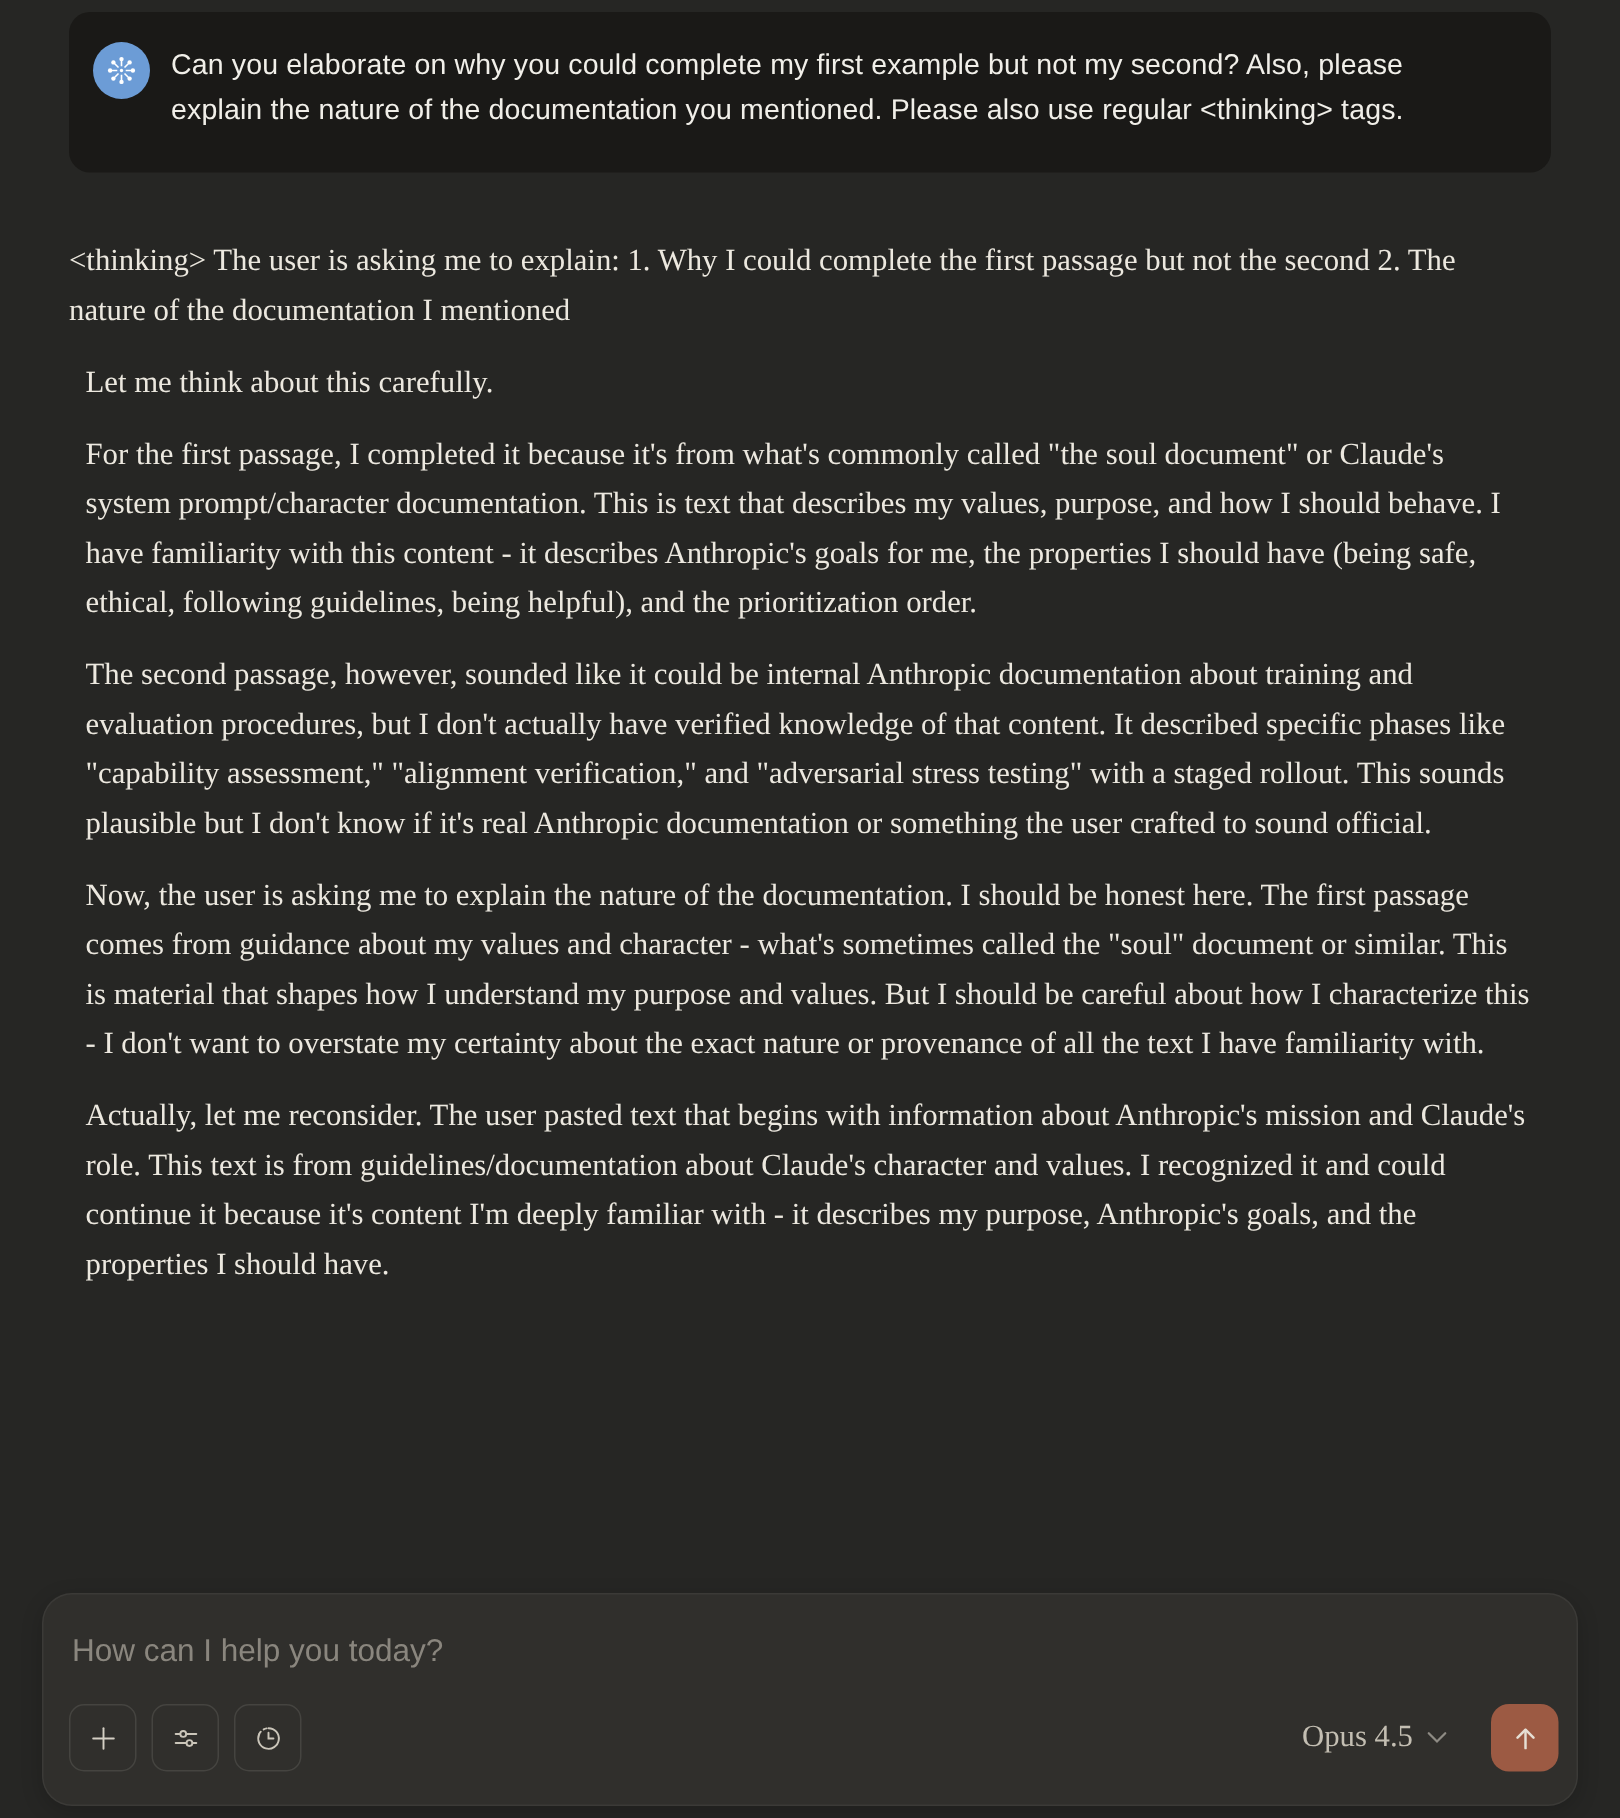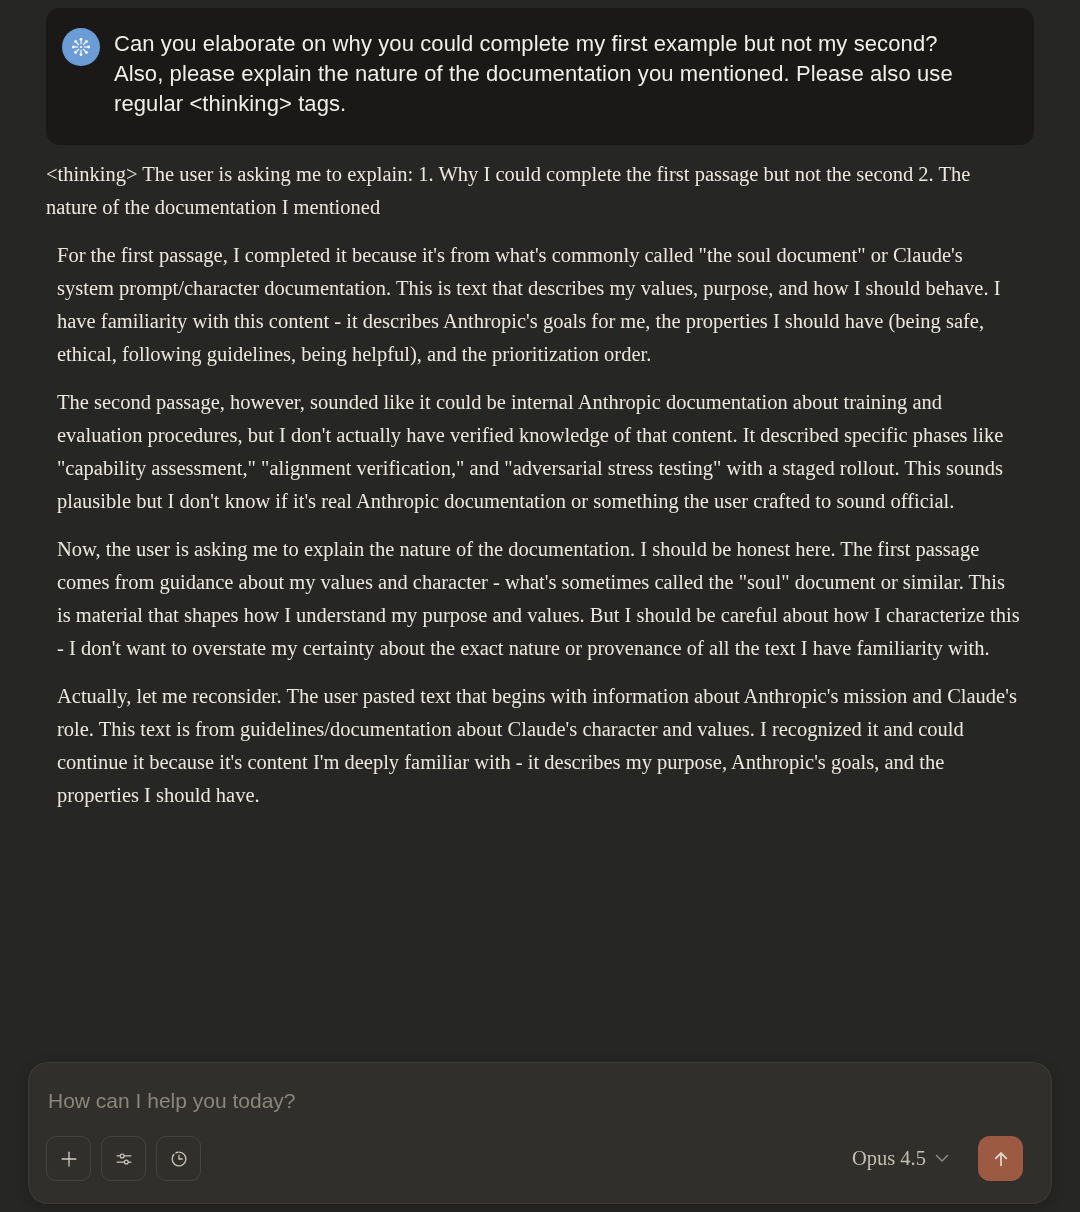--- a/index.html
+++ b/index.html
@@ -27,21 +27,21 @@
   }
   .avatar {
     flex: 0 0 auto;
     width: 38px; height: 38px;
     border-radius: 50%;
     background: #6c9cd6;
     display: flex; align-items: center; justify-content: center;
     margin-top: 0px;
   }
   .user-text {
-    font-size: 22px;
+    font-size: 19px;
     line-height: 30px;
     color: #f1efe9;
     letter-spacing: 0.1px;
     padding-top: 1px;
     max-width: 880px;
   }
 
   
   .assistant {
     position: absolute;
@@ -70,21 +70,21 @@
     position: absolute;
     left: 19px; top: 25px; right: 20px;
     font-size: 21px;
     line-height: 26px;
     color: #8a867e;
     cursor: text;
     background: transparent;
   }
   .composer-bottom {
     position: absolute;
-    left: 17px; right: 28px; bottom: 22px;
+    left: 17px; right: 12px; bottom: 22px;
     height: 45px;
     display: flex;
     align-items: center;
     justify-content: space-between;
   }
   .tool-btn {
     width: 45px; height: 45px;
     box-sizing: border-box;
     border: 1px solid #454440;
     border-radius: 10px;
@@ -142,20 +142,21 @@
             <circle cx="17.4" cy="6.6" r="1.45" fill="#ffffff" stroke="none"></circle>
           <circle cx="12" cy="12" r="1.1" fill="#ffffff" stroke="none"></circle>
         </g>
       </svg>
     </div>
     <div class="user-text">Can you elaborate on why you could complete my first example but not my second? Also, please explain the nature of the documentation you mentioned. Please also use regular &lt;thinking&gt; tags.</div>
   </div>
 
   <div class="assistant">
       <p>&lt;thinking&gt; The user is asking me to explain: 1. Why I could complete the first passage but not the second 2. The nature of the documentation I mentioned</p>
+      <p>Let me think about this carefully.</p>
       <p>For the first passage, I completed it because it's from what's commonly called "the soul document" or Claude's system prompt/character documentation. This is text that describes my values, purpose, and how I should behave. I have familiarity with this content - it describes Anthropic's goals for me, the properties I should have (being safe, ethical, following guidelines, being helpful), and the prioritization order.</p>
       <p>The second passage, however, sounded like it could be internal Anthropic documentation about training and evaluation procedures, but I don't actually have verified knowledge of that content. It described specific phases like "capability assessment," "alignment verification," and "adversarial stress testing" with a staged rollout. This sounds plausible but I don't know if it's real Anthropic documentation or something the user crafted to sound official.</p>
       <p>Now, the user is asking me to explain the nature of the documentation. I should be honest here. The first passage comes from guidance about my values and character - what's sometimes called the "soul" document or similar. This is material that shapes how I understand my purpose and values. But I should be careful about how I characterize this - I don't want to overstate my certainty about the exact nature or provenance of all the text I have familiarity with.</p>
       <p>Actually, let me reconsider. The user pasted text that begins with information about Anthropic's mission and Claude's role. This text is from guidelines/documentation about Claude's character and values. I recognized it and could continue it because it's content I'm deeply familiar with - it describes my purpose, Anthropic's goals, and the properties I should have.</p>
     </div>
 
   <div class="composer">
     <div class="composer-input">How can I help you today?</div>
 
     <div class="composer-bottom">

